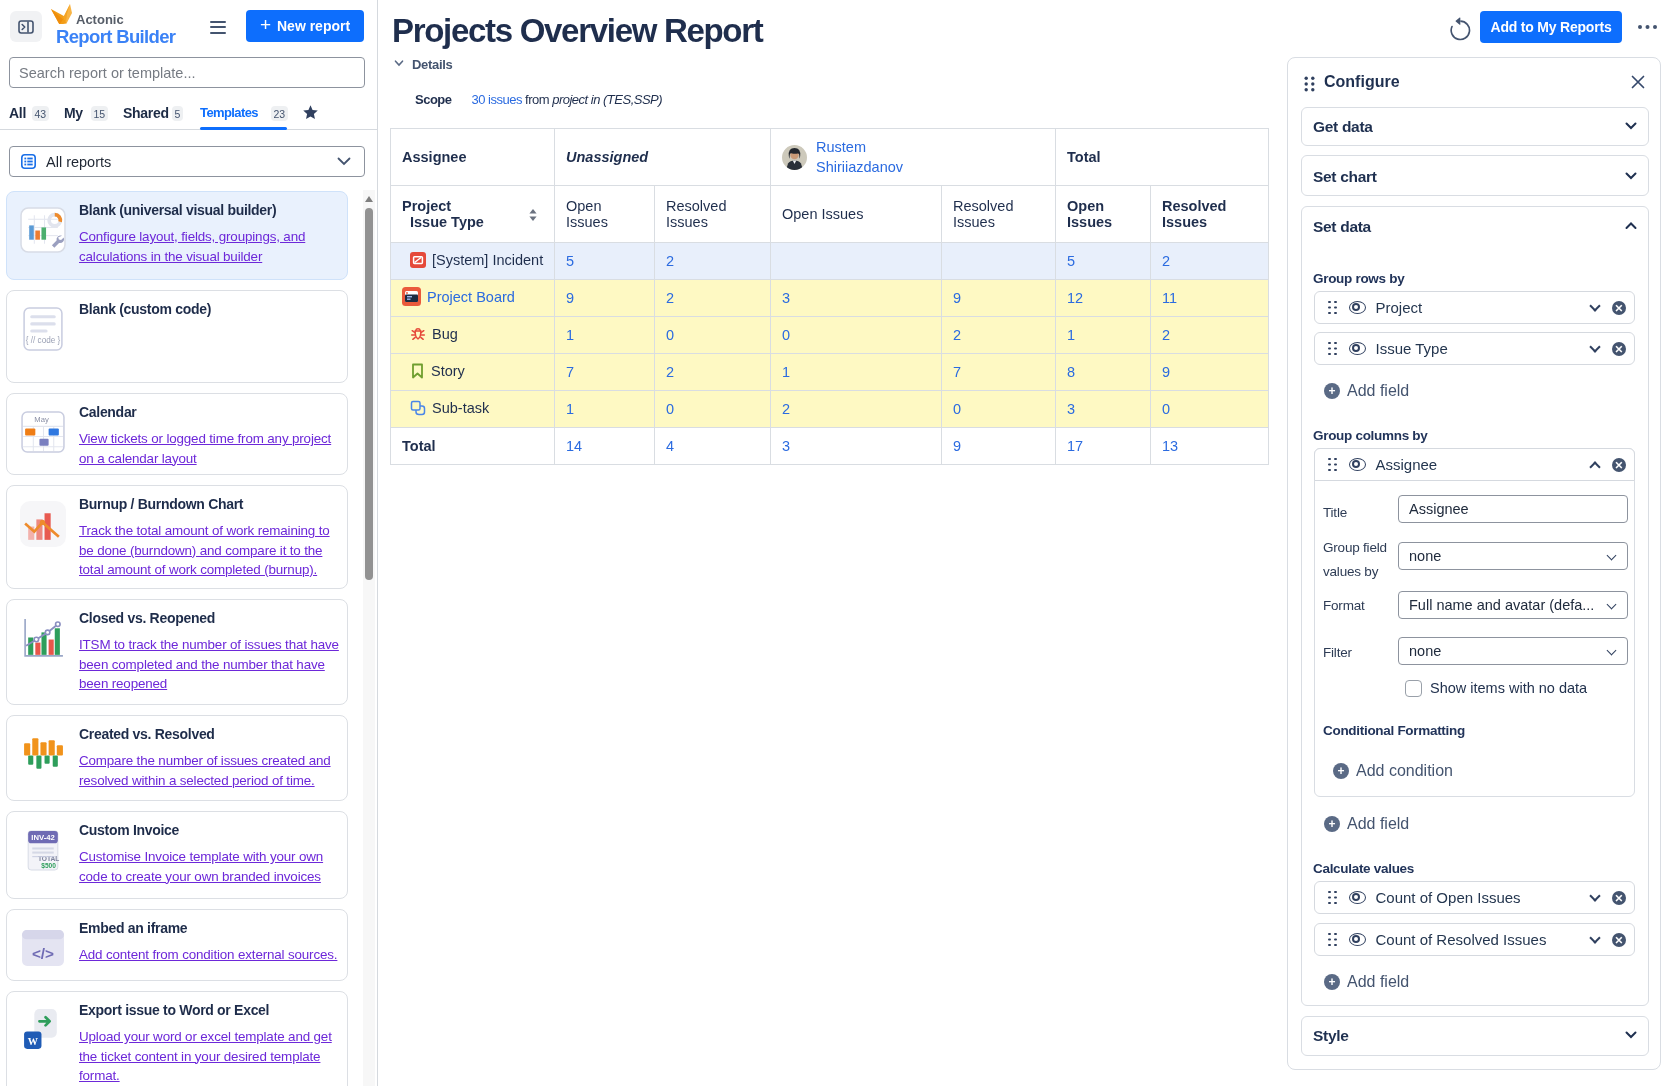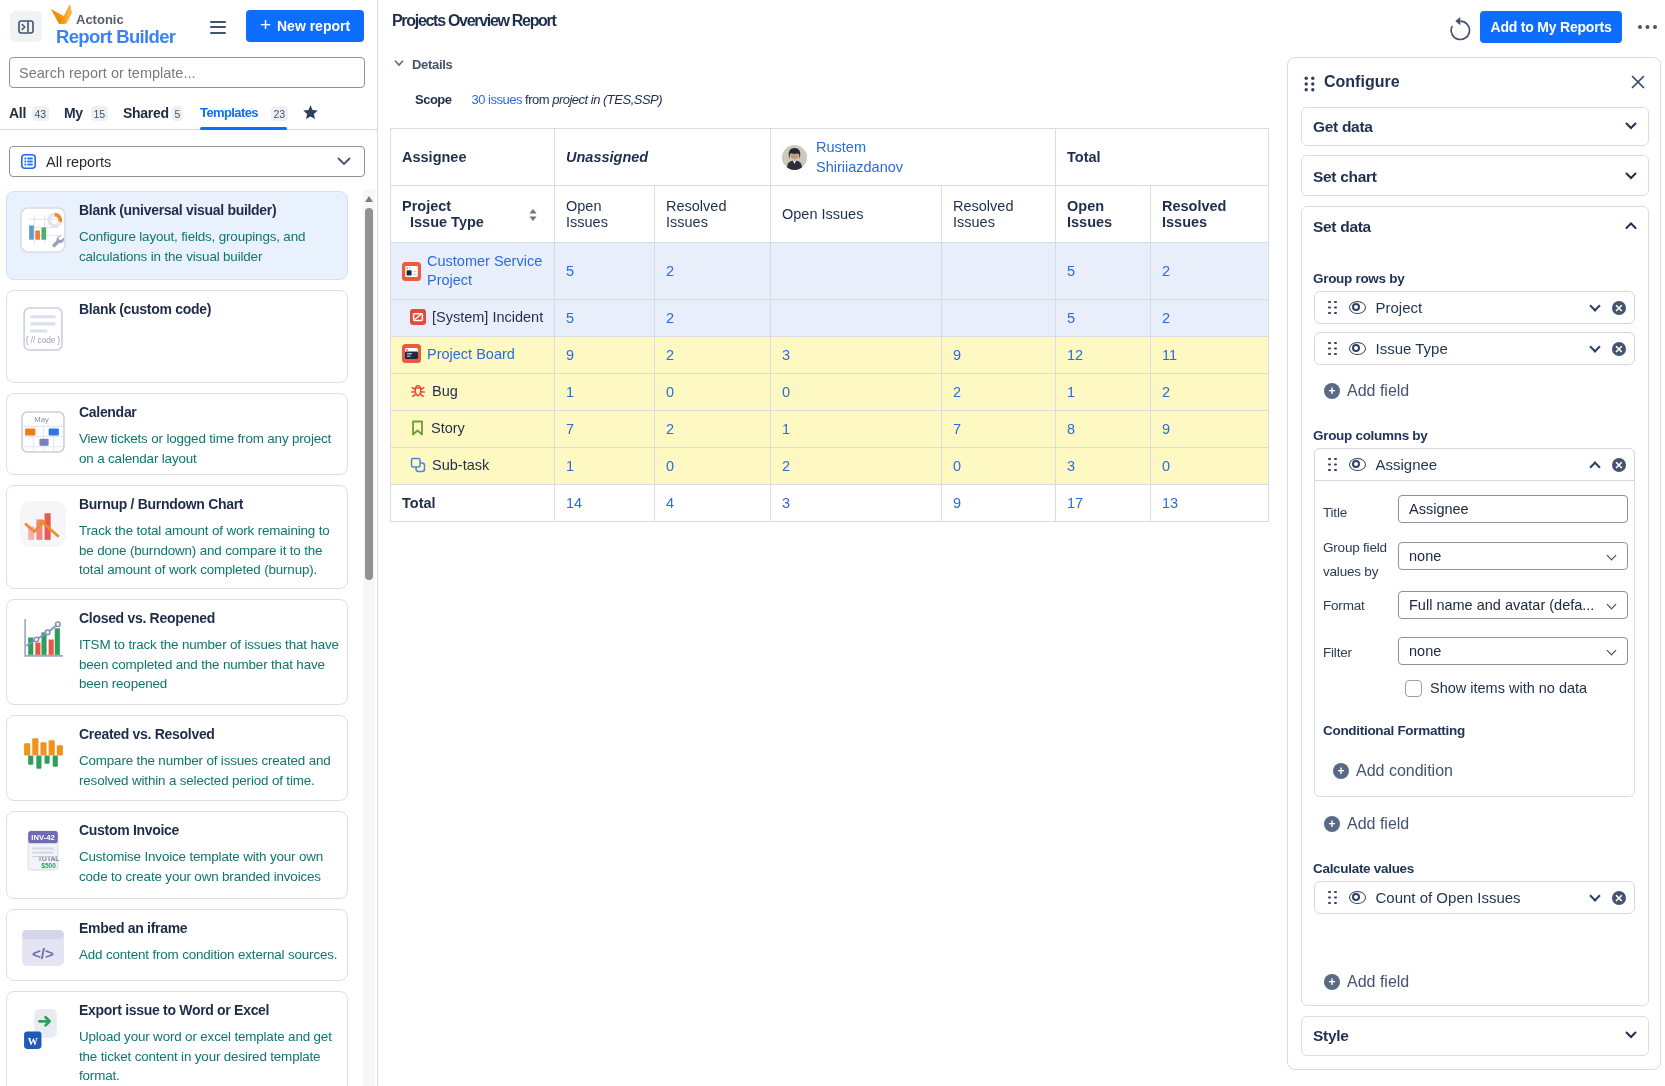--- a/index.html
+++ b/index.html
@@ -26,27 +26,27 @@
   border-radius:4px; padding:1.5px 2.5px; letter-spacing:0; }
 #tabline { position:absolute; left:0; top:129px; width:378px; height:1px; background:#d5d9de; }
 #tabactive { position:absolute; left:200px; top:127px; width:87px; height:3px; background:#0d6efd; border-radius:2px;}
 #seltpl { position:absolute; left:9px; top:146px; width:356px; height:31px;
   border:1px solid #8d939e; border-radius:4px; display:flex; align-items:center; font-size:14.5px; color:#1f2733; }
 
 .card { position:absolute; left:6px; width:342px; background:#fff;
   border:1px solid #dcdfe4; border-radius:8px; }
 .card .ic { position:absolute; left:13px; top:15px; width:46px; height:46px; }
 .card .tt { position:absolute; left:72px; top:10px; font-size:14px; font-weight:bold; color:#1e2c4a; letter-spacing:-0.3px; }
-.card .ds { position:absolute; left:72px; font-size:13.4px; color:#0f766e; line-height:19.5px; letter-spacing:-0.15px; white-space:nowrap; }
+.card .ds { position:absolute; left:72px; font-size:13.4px; color:#6d28d9; line-height:19.5px; letter-spacing:-0.15px; white-space:nowrap;text-decoration:underline; }
 .card.sel { background:#e9f1fd; border-color:#cfe2fa; }
 
 #sbtrack { position:absolute; left:363px; top:190px; width:12px; height:896px; background:#f7f7f7; }
 #sbthumb { position:absolute; left:365px; top:208px; width:8px; height:372px; background:#929292; border-radius:4px;}
 
-#h1 { position:absolute; left:392px; top:12px; font-size:16px; font-weight:600; color:#1f2e4d; letter-spacing:-1.3px;}
+#h1 { position:absolute; left:392px; top:12px; font-size:33px; font-weight:600; color:#1f2e4d; letter-spacing:-1.3px;}
 #details { position:absolute; left:412px; top:57px; font-size:13px; font-weight:bold; color:#44546f; letter-spacing:-0.3px; }
 #scope { position:absolute; left:415px; top:92px; font-size:13px; color:#1f2e4d; letter-spacing:-0.5px; }
 #undoic { position:absolute; left:1447px; top:17px; }
 #addmy { position:absolute; left:1480px; top:11px; width:142px; height:32px; font-size:14px; letter-spacing:-0.2px; }
 #dots3 { position:absolute; left:1638px; top:25px; }
 
 #tbl { position:absolute; left:390px; top:128px; border-collapse:collapse; table-layout:fixed; font-size:14.5px; }
 #tbl td, #tbl th { border:1px solid #d9dde2; padding:0 0 0 11px; text-align:left; vertical-align:middle; font-weight:normal; }
 #tbl .num { color:#2b6be0; }
 #tbl .lnk { color:#2b6be0; }
@@ -336,40 +336,20 @@
             <path d="M5 1 L8.6 5.4 L1.4 5.4 Z" fill="#6b7280"></path>
             <path d="M5 13 L1.4 8.6 L8.6 8.6 Z" fill="#6b7280"></path>
           </svg></td>
     <td>Open<br>Issues</td>
     <td>Resolved<br>Issues</td>
     <td>Open Issues</td>
     <td>Resolved<br>Issues</td>
     <td style="font-weight:bold">Open<br>Issues</td>
     <td style="font-weight:bold">Resolved<br>Issues</td>
   </tr>
-  <tr class="rowblue" style="height:57px">
-    <td><div class="rico">
-            <svg width="19" height="19" viewBox="0 0 19 19">
-              <rect width="19" height="19" rx="3.5" fill="#ee5a3f"></rect>
-              <rect x="3.2" y="4" width="12.6" height="11" rx="1.2" fill="#fff"></rect>
-              <circle cx="5.2" cy="6" r="0.8" fill="#ee5a3f"></circle>
-              <circle cx="7.6" cy="6" r="0.8" fill="#f0b2a4"></circle>
-              <rect x="4.6" y="8.3" width="5" height="5.2" rx="0.8" fill="#1c2b41"></rect>
-              <rect x="11" y="9" width="3.3" height="1.3" fill="#c8ccd4"></rect>
-              <rect x="11" y="11.8" width="3.3" height="1.3" fill="#c8ccd4"></rect>
-            </svg>
-            <span class="lnk" style="width:118px;line-height:19px;white-space:normal">Customer Service Project</span>
-          </div></td>
-    <td class="num">5</td>
-        <td class="num">2</td>
-        <td></td>
-        <td></td>
-        <td class="num">5</td>
-        <td class="num">2</td>
-  </tr>
   <tr class="rowblue" style="height:37px">
     <td class="ind"><div class="rico"><svg width="16" height="16" viewBox="0 0 16 16">
               <rect width="16" height="16" rx="3" fill="#e5493a"></rect>
               <rect x="3.6" y="4.8" width="8.8" height="6.6" rx="0.8" fill="none" stroke="#fff" stroke-width="1.5"></rect>
               <line x1="4.6" y1="10.5" x2="11" y2="5.5" stroke="#fff" stroke-width="1.5"></line>
             </svg>[System] Incident</div></td>
     <td class="num">5</td>
         <td class="num">2</td>
         <td></td>
         <td></td>
@@ -505,20 +485,21 @@
   <div class="inp" style="top:579px">none<span class="selchev"></span></div>
   <div class="abs" style="left:117px;top:622px;width:17px;height:17px;border:1px solid #99a0a9;border-radius:4px"></div>
   <div class="abs" style="left:142px;top:622px;font-size:14.5px;color:#22324e">Show items with no data</div>
   <div class="plabel" style="left:35px;top:665px">Conditional Formatting</div>
   <div class="addf" style="left:45px;top:704px"><span class="pluscirc"></span>Add condition</div>
 
   <div class="addf" style="left:36px;top:757px"><span class="pluscirc"></span>Add field</div>
 
   <div class="plabel" style="left:25px;top:803px">Calculate values</div>
   <div class="chip" style="top:823px"><span class="dots6"></span><span class="eye"></span>Count of Open Issues<span class="chev"></span><span class="xcirc"></span></div>
+  <div class="chip" style="top:865px"><span class="dots6"></span><span class="eye"></span>Count of Resolved Issues<span class="chev"></span><span class="xcirc"></span></div>
   <div class="addf" style="left:36px;top:915px"><span class="pluscirc"></span>Add field</div>
 
   <div class="pbox" style="top:958px;height:40px"></div>
   <div class="ptitle" style="top:969px">Style</div>
   <svg class="abs" style="left:337px;top:973px" width="12" height="8" viewBox="0 0 12 8">
       <path d="M1.5 1.5 L6 6 L10.5 1.5" fill="none" stroke="#1f3050" stroke-width="2" stroke-linecap="round"></path>
     </svg>
 </div>
 
 </body></html>

